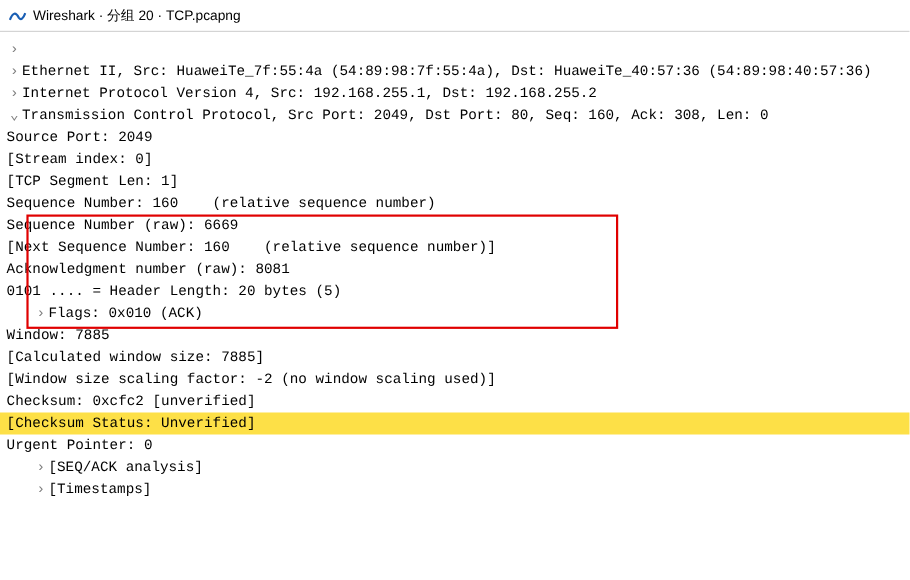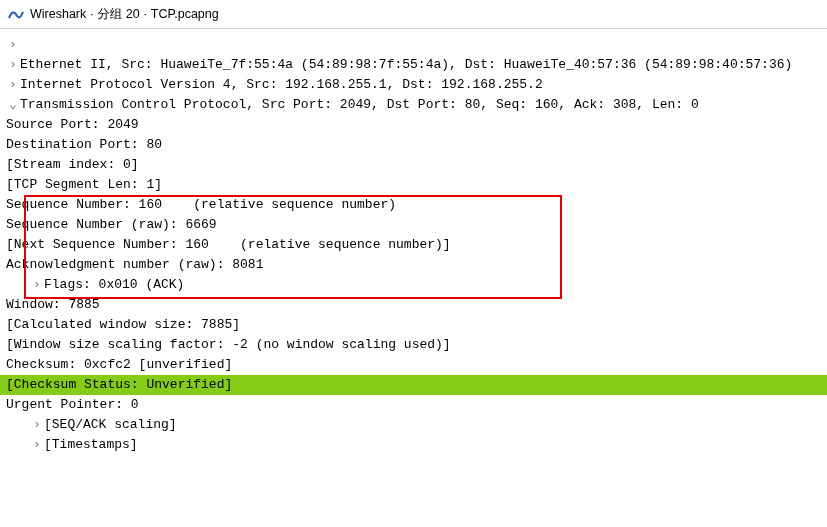--- a/index.html
+++ b/index.html
@@ -39,21 +39,21 @@
   }
   .arrow {
     width: 14px;
     color: #808080;
     text-align: center;
     display: inline-block;
     flex-shrink: 0;
   }
   .indent1 { }
   .indent2b { padding-left: 30px; }
-  .selected { background: #84cc16; }
+  .selected { background: #fde047; }
   .hl-box {
     position: absolute;
     border: 2px solid #e00000;
     pointer-events: none;
     z-index: 5;
   }
   .wrap {
     position: relative;
   }
 </style>
@@ -86,43 +86,43 @@
     <span class="arrow">›</span>
     <span>Internet Protocol Version 4, Src: 192.168.255.1, Dst: 192.168.255.2</span>
   </div>
 
   <div class="row">
     <span class="arrow">⌄</span>
     <span>Transmission Control Protocol, Src Port: 2049, Dst Port: 80, Seq: 160, Ack: 308, Len: 0</span>
   </div>
 
   <div class="row indent1"><span>Source Port: 2049</span></div>
-  <div class="row indent1"><span>Destination Port: 80</span></div>
   <div class="row indent1"><span>[Stream index: 0]</span></div>
   <div class="row indent1"><span>[TCP Segment Len: 1]</span></div>
   <div class="row indent1"><span>Sequence Number: 160    (relative sequence number)</span></div>
   <div class="row indent1"><span>Sequence Number (raw): 6669</span></div>
   <div class="row indent1"><span>[Next Sequence Number: 160    (relative sequence number)]</span></div>
   <div class="row indent1"><span>Acknowledgment number (raw): 8081</span></div>
+  <div class="row indent1"><span>0101 .... = Header Length: 20 bytes (5)</span></div>
 
   <div class="row indent2b">
     <span class="arrow">›</span>
     <span>Flags: 0x010 (ACK)</span>
   </div>
 
   <div class="row indent1"><span>Window: 7885</span></div>
   <div class="row indent1"><span>[Calculated window size: 7885]</span></div>
   <div class="row indent1"><span>[Window size scaling factor: -2 (no window scaling used)]</span></div>
   <div class="row indent1"><span>Checksum: 0xcfc2 [unverified]</span></div>
   <div class="row indent1 selected"><span>[Checksum Status: Unverified]</span></div>
   <div class="row indent1"><span>Urgent Pointer: 0</span></div>
 
   <div class="row indent2b">
     <span class="arrow">›</span>
-    <span>[SEQ/ACK scaling]</span>
+    <span>[SEQ/ACK analysis]</span>
   </div>
 
   <div class="row indent2b">
     <span class="arrow">›</span>
     <span>[Timestamps]</span>
   </div>
 
 </div>
 
 <div class="hl-box" style="left:24px; top:166px; width:538px; height:104px;"></div>

